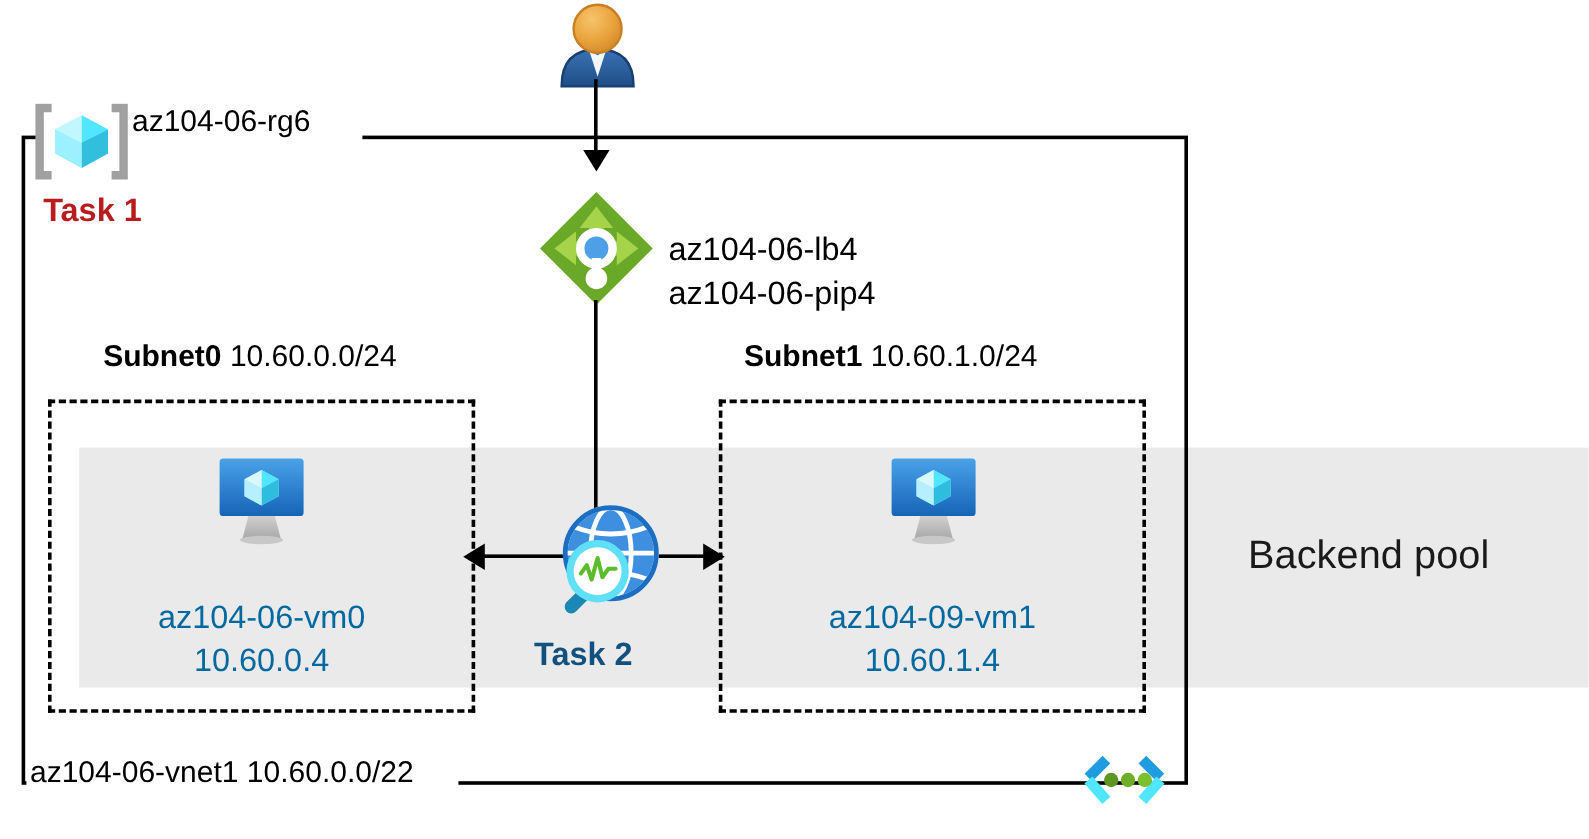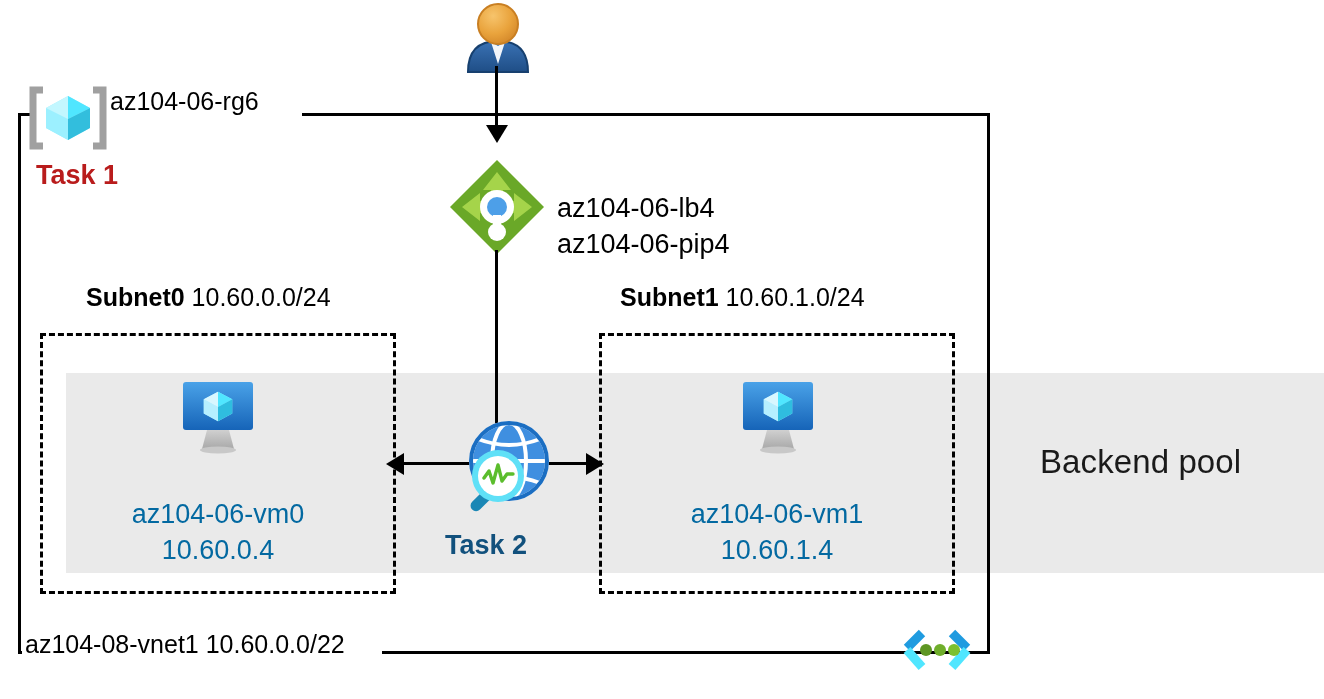--- a/index.html
+++ b/index.html
@@ -296,21 +296,21 @@
       <g transform="translate(41,28) scale(0.95)">
         <polygon points="0,-15 15,-7 15,8 0,16 -15,8 -15,-7" fill="#9ce6ff"></polygon>
         <polygon points="0,-15 15,-7 0,1" fill="#50e6ff"></polygon>
         <polygon points="0,1 15,-7 15,8 0,16" fill="#2fbddf"></polygon>
         <polygon points="0,1 0,16 -15,8 -15,-7" fill="#b6efff"></polygon>
         <polygon points="-15,-7 0,-15 0,1" fill="#d8f7ff"></polygon>
       </g>
     </svg>
   </div>
   <div class="abs vm-label vm1-label">
-    <div>az104-06-vm1</div>
+    <div>az104-09-vm1</div>
     <div>10.60.1.4</div>
   </div>
 
   <div class="abs line-h hbar"></div>
   <div class="abs arrowhead-left"></div>
   <div class="abs arrowhead-right"></div>
 
   <div class="abs globe-icon">
     <svg class="icon" width="105" height="105" viewBox="0 0 105 105">
       <g>
@@ -327,21 +327,21 @@
       <g>
         <rect x="13" y="80" width="26" height="11" rx="5.5" transform="rotate(-45 26 85)" fill="#1b87b5"></rect>
         <circle cx="43" cy="61" r="26" fill="#5fe0f7"></circle>
         <circle cx="43" cy="61" r="20" fill="#ffffff"></circle>
         <polyline points="29,63 34,56 38,68 43,50 47,66 52,59 58,59" fill="none" stroke="#5bbd2c" stroke-width="3.4" stroke-linecap="round" stroke-linejoin="round"></polyline>
       </g>
     </svg>
   </div>
   <div class="abs task2-label">Task 2</div>
 
-  <div class="abs vnet-label">az104-08-vnet1 10.60.0.0/22</div>
+  <div class="abs vnet-label">az104-06-vnet1 10.60.0.0/22</div>
   <div class="abs vnet-icon">
     <svg class="icon" width="82" height="44" viewBox="0 0 82 44">
       <g stroke-linecap="butt" stroke-width="9" fill="none">
         <path d="M26 5 L11 20" stroke="#1f9be0"></path>
         <path d="M11 22 L26 39" stroke="#50e6ff"></path>
         <path d="M56 5 L71 20" stroke="#1f9be0"></path>
         <path d="M71 22 L56 39" stroke="#50e6ff"></path>
       </g>
       <circle cx="30" cy="22" r="6" fill="#5e9624"></circle>
       <circle cx="44" cy="22" r="6" fill="#6fae2b"></circle>

